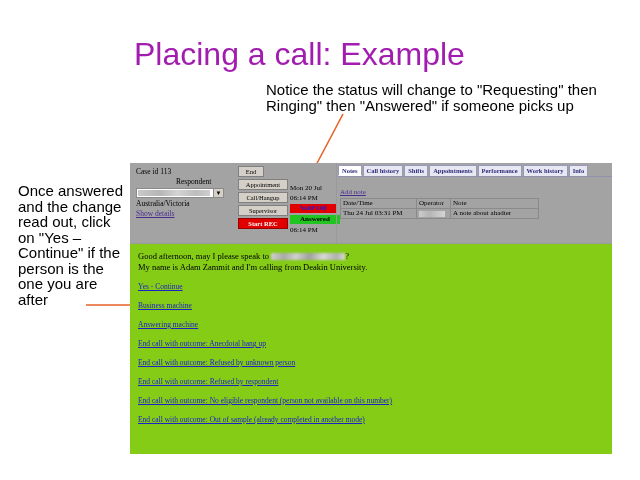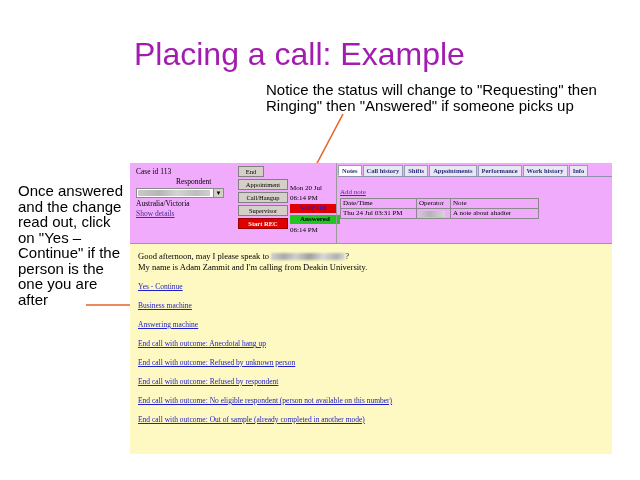--- a/index.html
+++ b/index.html
@@ -78,21 +78,21 @@
     background: #ffffff;
     font-family: "Liberation Serif", serif;
     color: #000000;
   }
 
   
   .app-top {
     position: relative;
     height: 80px;
     border-bottom: 1px solid #9a9a9a;
-    background: #f0abfc;
+    background: #a3a3a3;
   }
 
   
   .case-col {
     position: absolute;
     left: 6px;
     top: 4px;
     width: 96px;
     font-size: 7.5px;
     line-height: 10px;
@@ -263,21 +263,21 @@
     width: 26px;
     height: 6px;
     background: linear-gradient(90deg,#cccccc,#b4b4b4 40%,#d6d6d6);
     filter: blur(0.7px);
   }
 
   
   .app-bottom {
     position: relative;
     height: 210px;
-    background: #fef9c3;
+    background: #84cc16;
     padding: 7px 0 0 8px;
     box-sizing: border-box;
   }
   .script-line {
     font-family: "Liberation Serif", serif;
     font-size: 8.5px;
     line-height: 11px;
     color: #000000;
     white-space: nowrap;
   }

